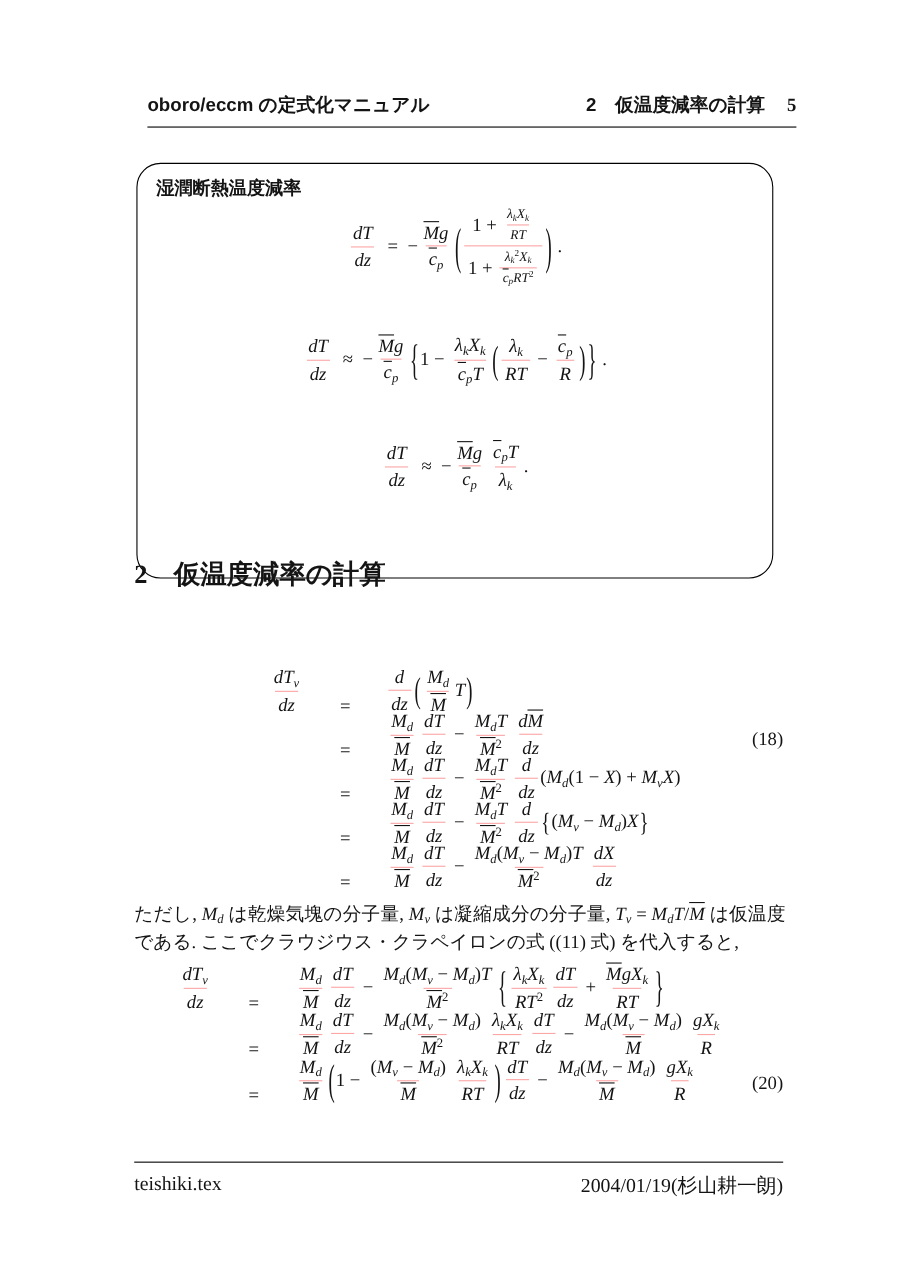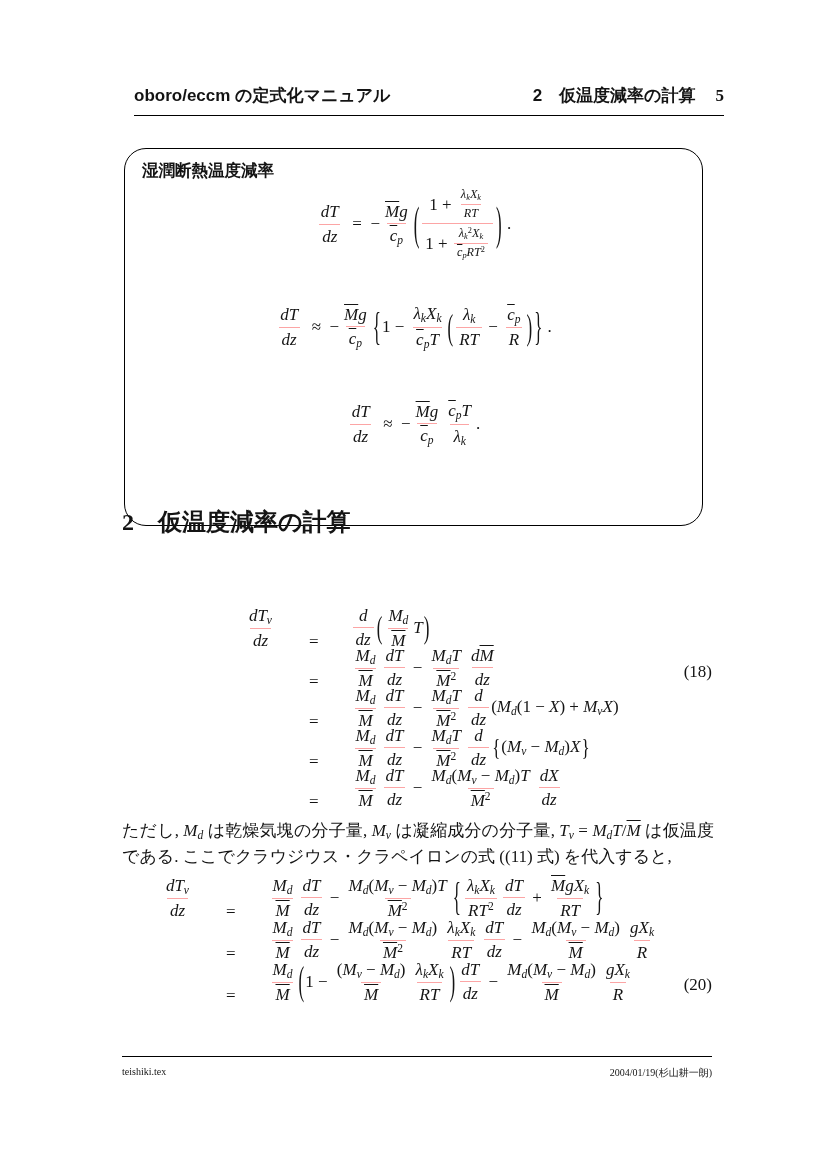--- a/index.html
+++ b/index.html
@@ -50,21 +50,21 @@
   .frac{display:inline-flex;flex-direction:column;align-items:center;margin:0 2px;vertical-align:middle;}
   .fnum,.fden{display:inline-flex;align-items:center;justify-content:center;padding:1px 3px;
               line-height:1.25;white-space:pre;}
   .fden{border-top:1px solid #fca5a5;}
   .frac .frac{font-size:0.72em;}
   .dl{display:inline-block;line-height:1;margin:0 1px;transform-origin:center;}
   .imath{white-space:pre;}
 
   
   .footer{position:absolute;left:122px;top:1056px;width:590px;border-top:1px solid #000;
-          padding-top:9px;display:flex;justify-content:space-between;font-size:10px;}
+          padding-top:9px;display:flex;justify-content:space-between;font-size:18px;}
 </style>
 </head>
 <body>
 
 <div class="page">
 
   <div class="header">
     <span class="cjk-b">oboro/eccm の定式化マニュアル</span>
     <span class="hdr-right">
       <span class="cjk-b">2　仮温度減率の計算</span>

